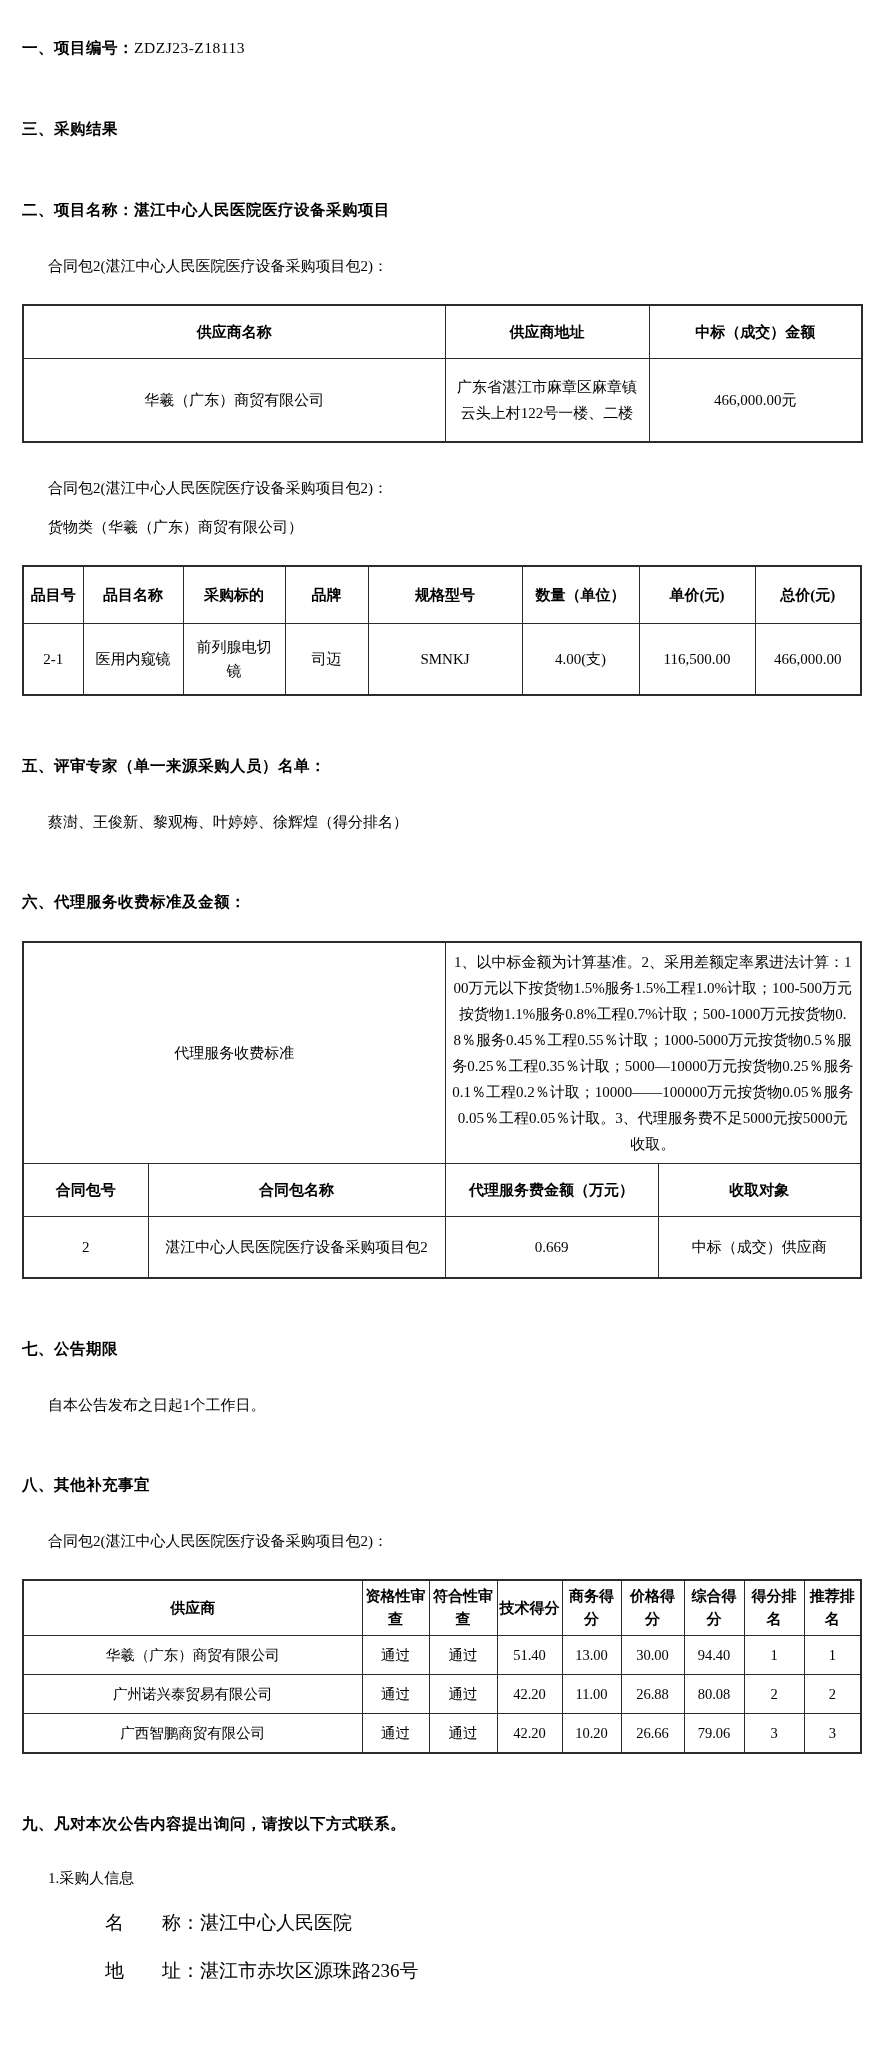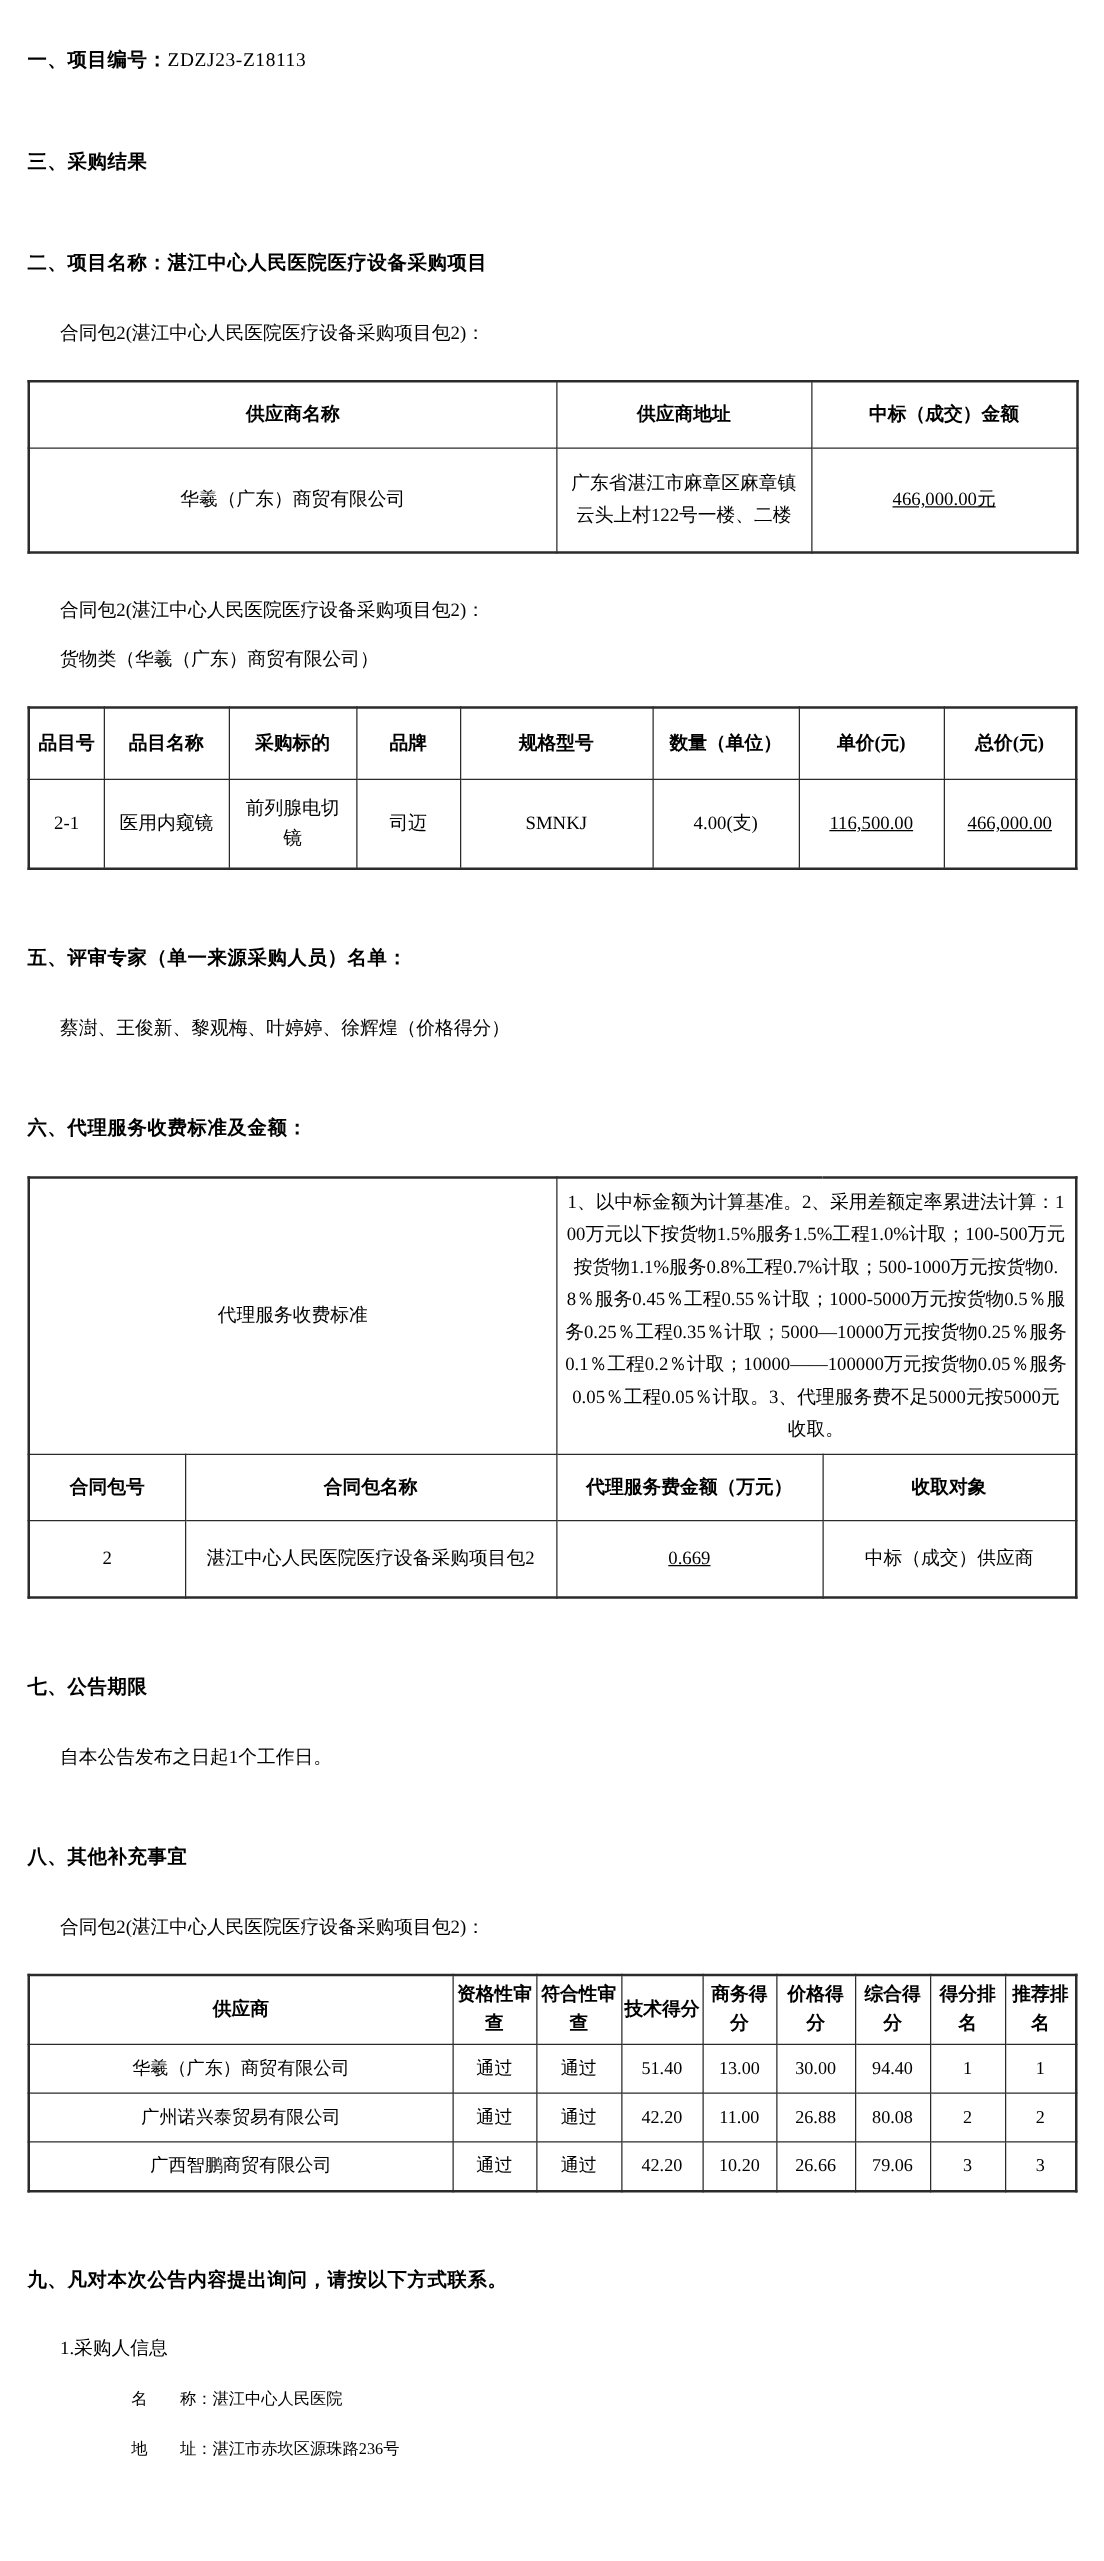--- a/index.html
+++ b/index.html
@@ -10,31 +10,31 @@
   .mt-first{margin-top:14px;}
   .mt-sec{margin-top:60px;}
   .sub{margin:36px 0 0 26px;font-size:15px;}
   .doc-table{border-collapse:collapse;table-layout:fixed;width:839px;margin-top:28px;border:2px solid #2b2b2b;}
   .doc-table td,.doc-table th{border:1px solid #2b2b2b;font-size:15px;font-weight:normal;text-align:center;vertical-align:middle;padding:6px 6px;line-height:26px;word-break:break-all;}
   .doc-table th{font-weight:bold;}
   .t1 th{height:40px;}
   .t1 td{height:70px;}
   .t2 th{height:48px;line-height:24px;padding:4px 3px;}
   .t2 td{height:58px;line-height:24px;}
-  .num-right{text-align:right;padding-right:10px;text-decoration:underline;}
+  .num-right{text-align:right;padding-right:10px;}
   .fee-label-cell{font-weight:normal;}
   .fee-text-cell{text-align:left;padding:12px 14px;line-height:36px;font-size:15px;margin-top:48px;}
   .t3 th{height:40px;}
   .t3 td.row{height:48px;}
   .left-cell{text-align:left;padding-left:12px;}
   .t4 th{height:40px;line-height:23px;padding:4px 2px;}
   .t4 td{height:26px;line-height:23px;padding:6px 2px;font-size:14.5px;}
   .contact-group{margin-left:26px;}
   .contact-title{margin-top:26px;font-size:15px;}
-  .contact-line{margin:22px 0 0 57px;font-size:13px;}
+  .contact-line{margin:22px 0 0 57px;font-size:19px;}
 </style>
 </head>
 <body>
 
 <div class="page">
 
   <p class="sec mt-first"><span>一、项目编号：</span><span class="val-normal">ZDZJ23-Z18113</span></p>
 
   <p class="sec mt-sec">三、采购结果</p>
 
@@ -93,21 +93,21 @@
       <td>司迈</td>
       <td>SMNKJ</td>
       <td>4.00(支)</td>
       <td class="num-right">116,500.00</td>
       <td class="num-right">466,000.00</td>
     </tr>
   </tbody>
     </table>
 
   <p class="sec mt-sec">五、评审专家（单一来源采购人员）名单：</p>
-  <div class="sub">蔡澍、王俊新、黎观梅、叶婷婷、徐辉煌（价格得分）</div>
+  <div class="sub">蔡澍、王俊新、黎观梅、叶婷婷、徐辉煌（得分排名）</div>
 
   <p class="sec mt-sec">六、代理服务收费标准及金额：</p>
 
   <table class="doc-table t3">
     <colgroup>
         <col style="width:125px">
         <col style="width:297px">
         <col style="width:213px">
         <col style="width:203px">
       </colgroup>

